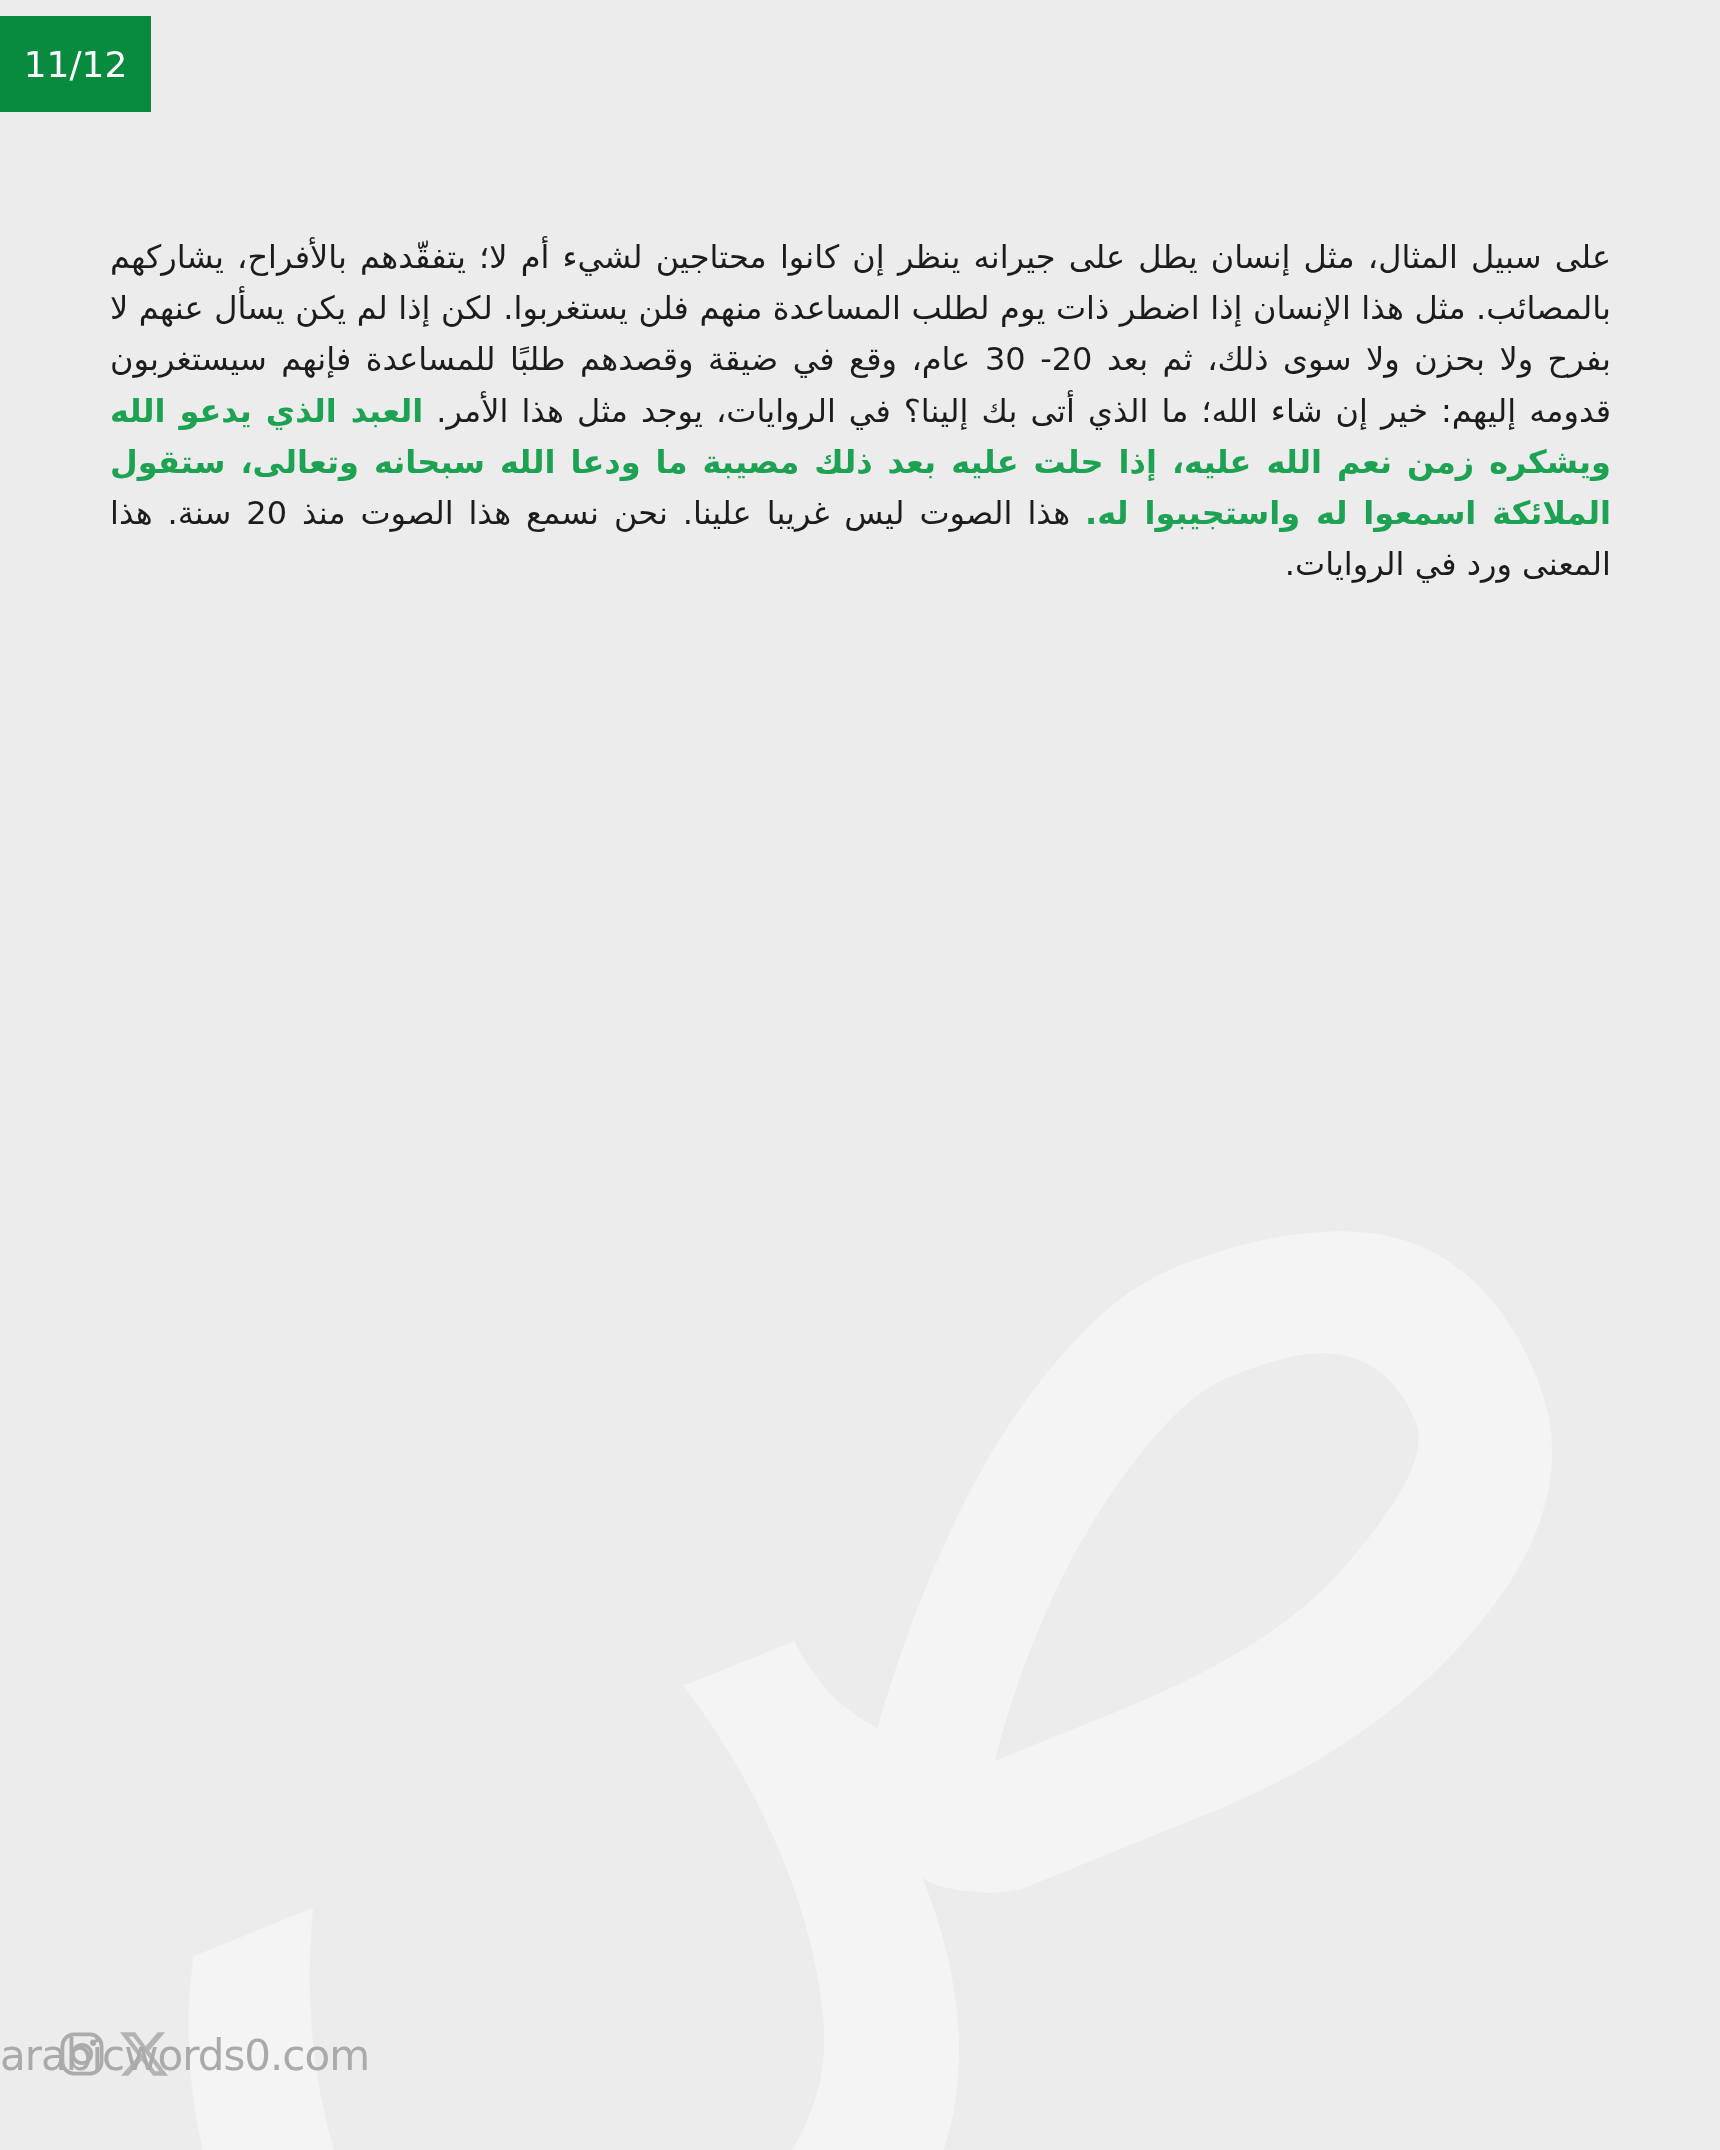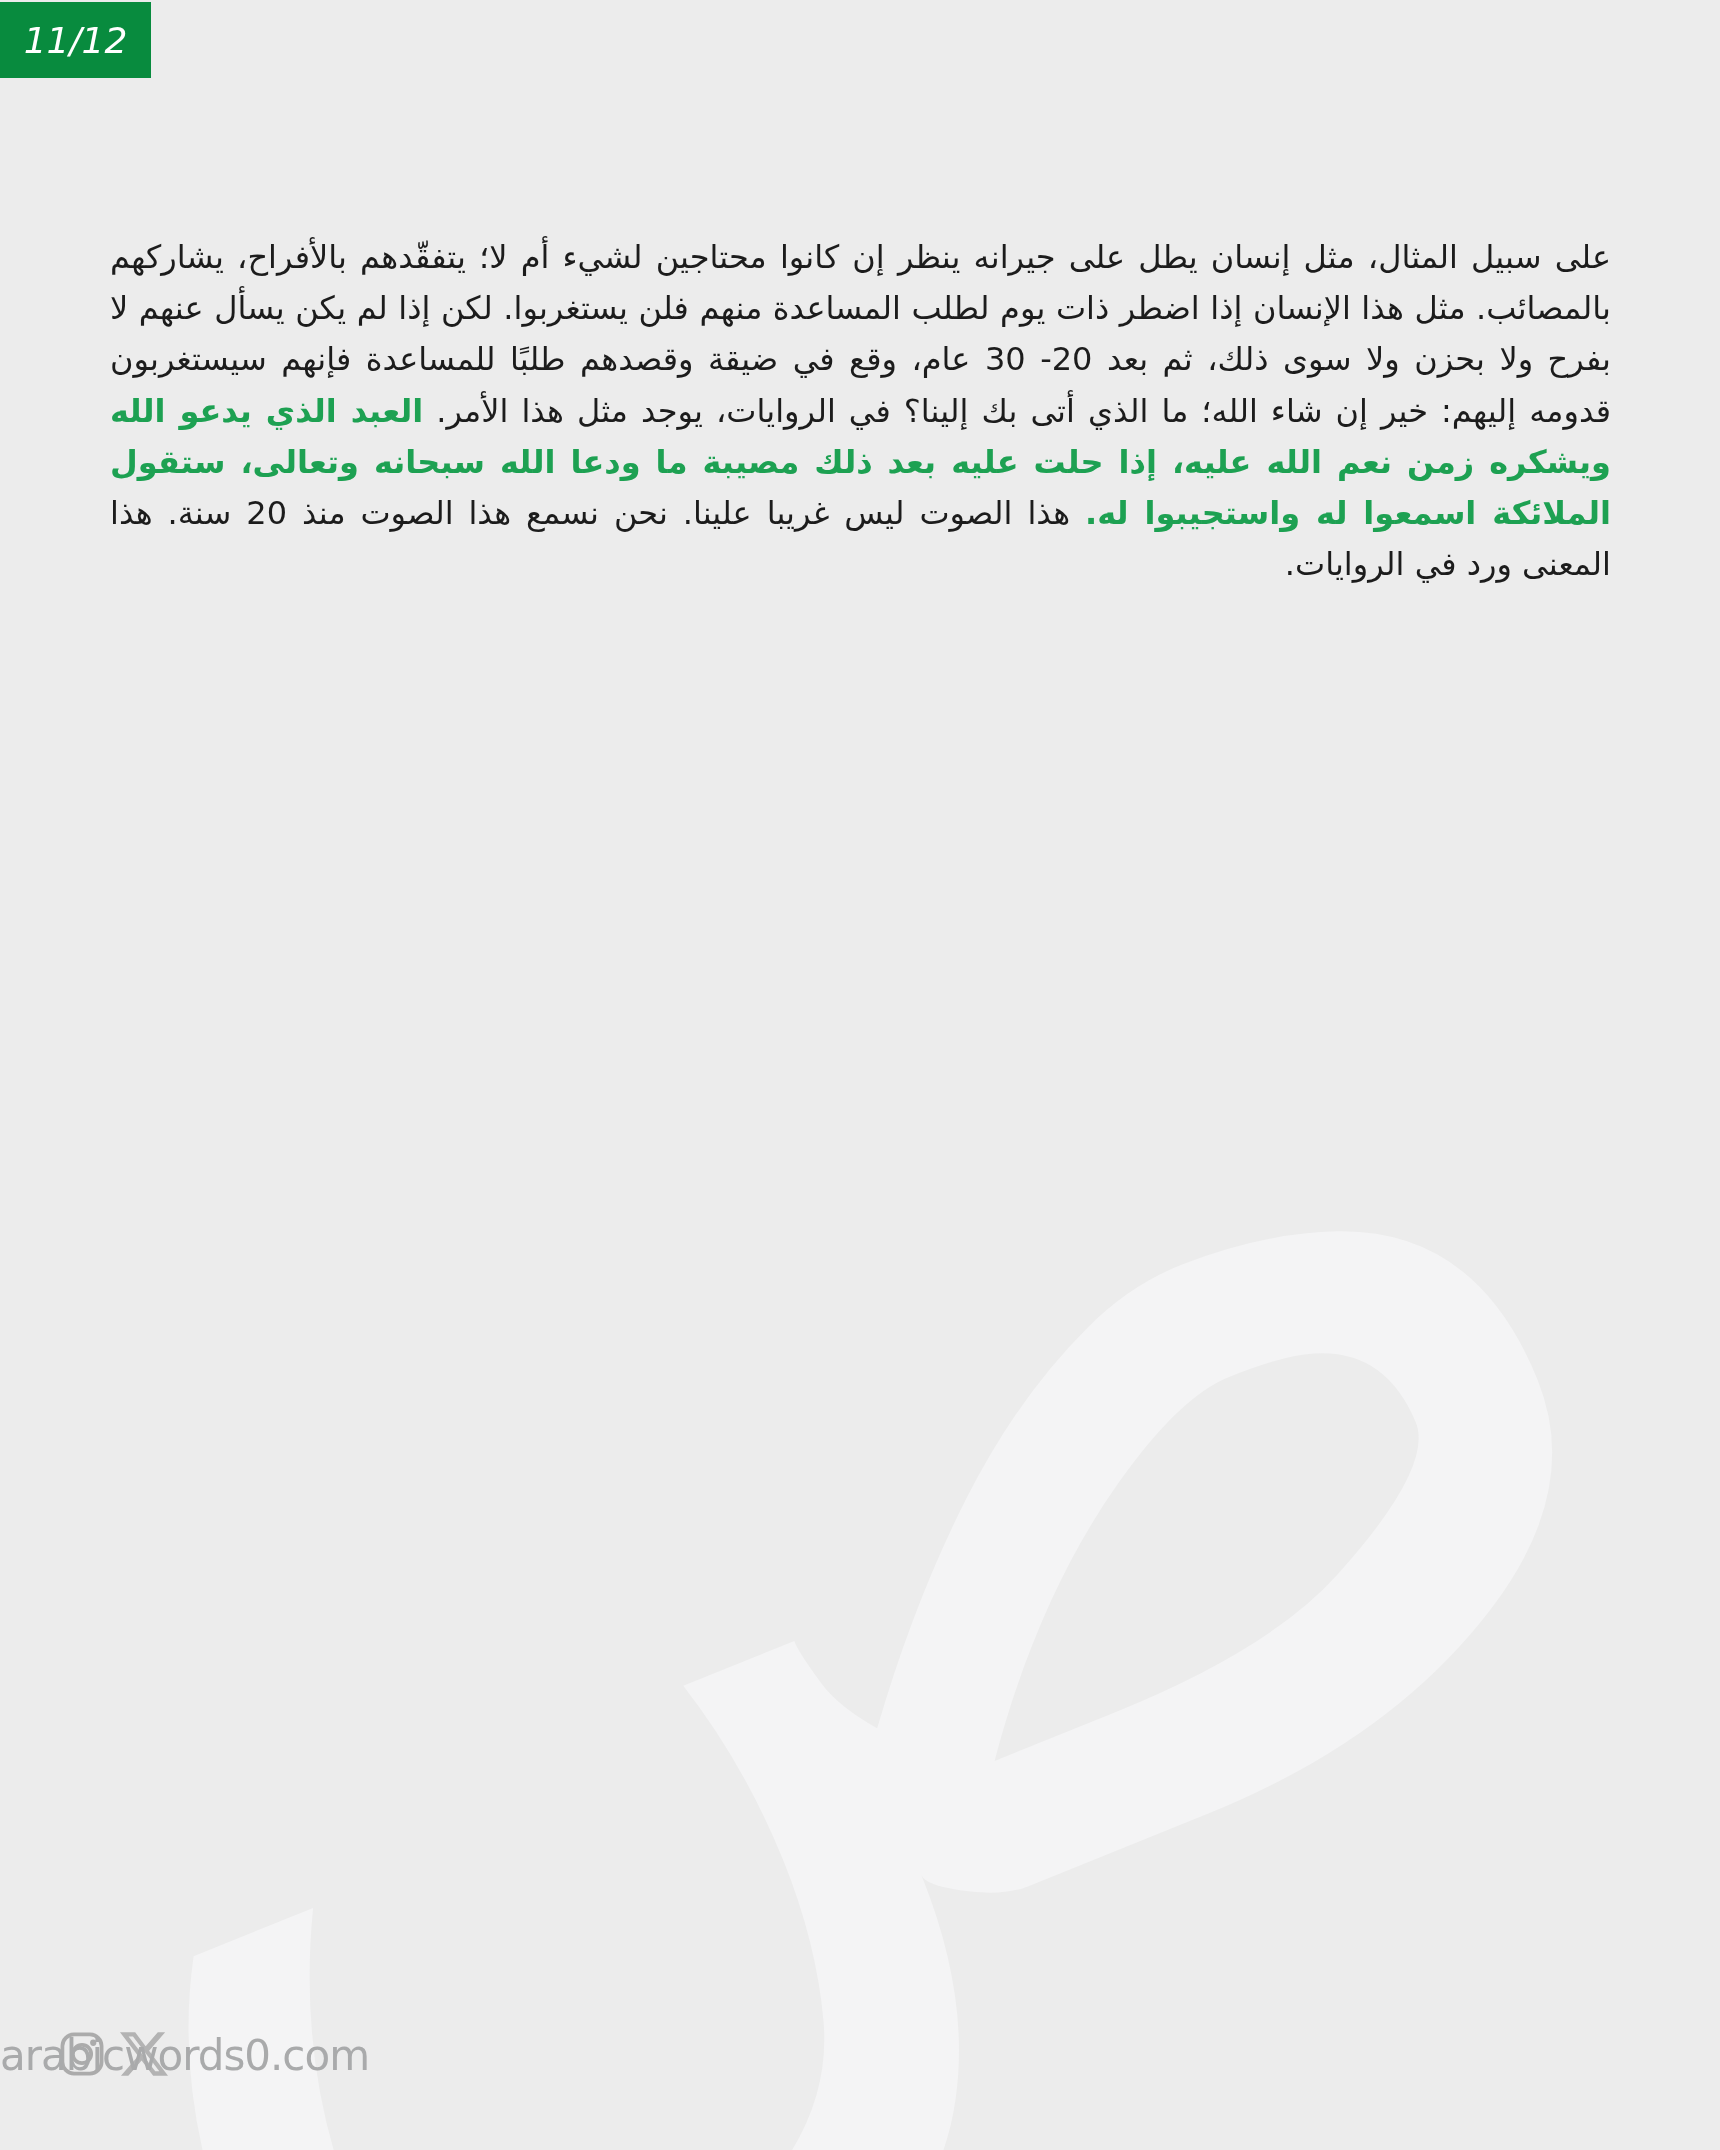--- a/index.html
+++ b/index.html
@@ -26,30 +26,29 @@
     font-size:1434px;
     line-height:1;
     color:var(--watermark);
     transform:rotate(-22deg);
     user-select:none;
     pointer-events:none;
     z-index:0;
   }
   .badge{
     position:absolute;
-    top:2px;left:0;
-    width:151px;height:76px;
+    top:16px;left:0;
+    width:151px;height:96px;
     background:var(--badge-green);
     color:#ffffff;
     font-size:36px;
     display:flex;
     align-items:center;
     justify-content:center;
     z-index:2;
-    font-style:italic;
   }
   .content{
     position:absolute;
     top:232px;
     left:110px;
     right:110px;
     z-index:1;
     direction:rtl;
   }
   .heading{

